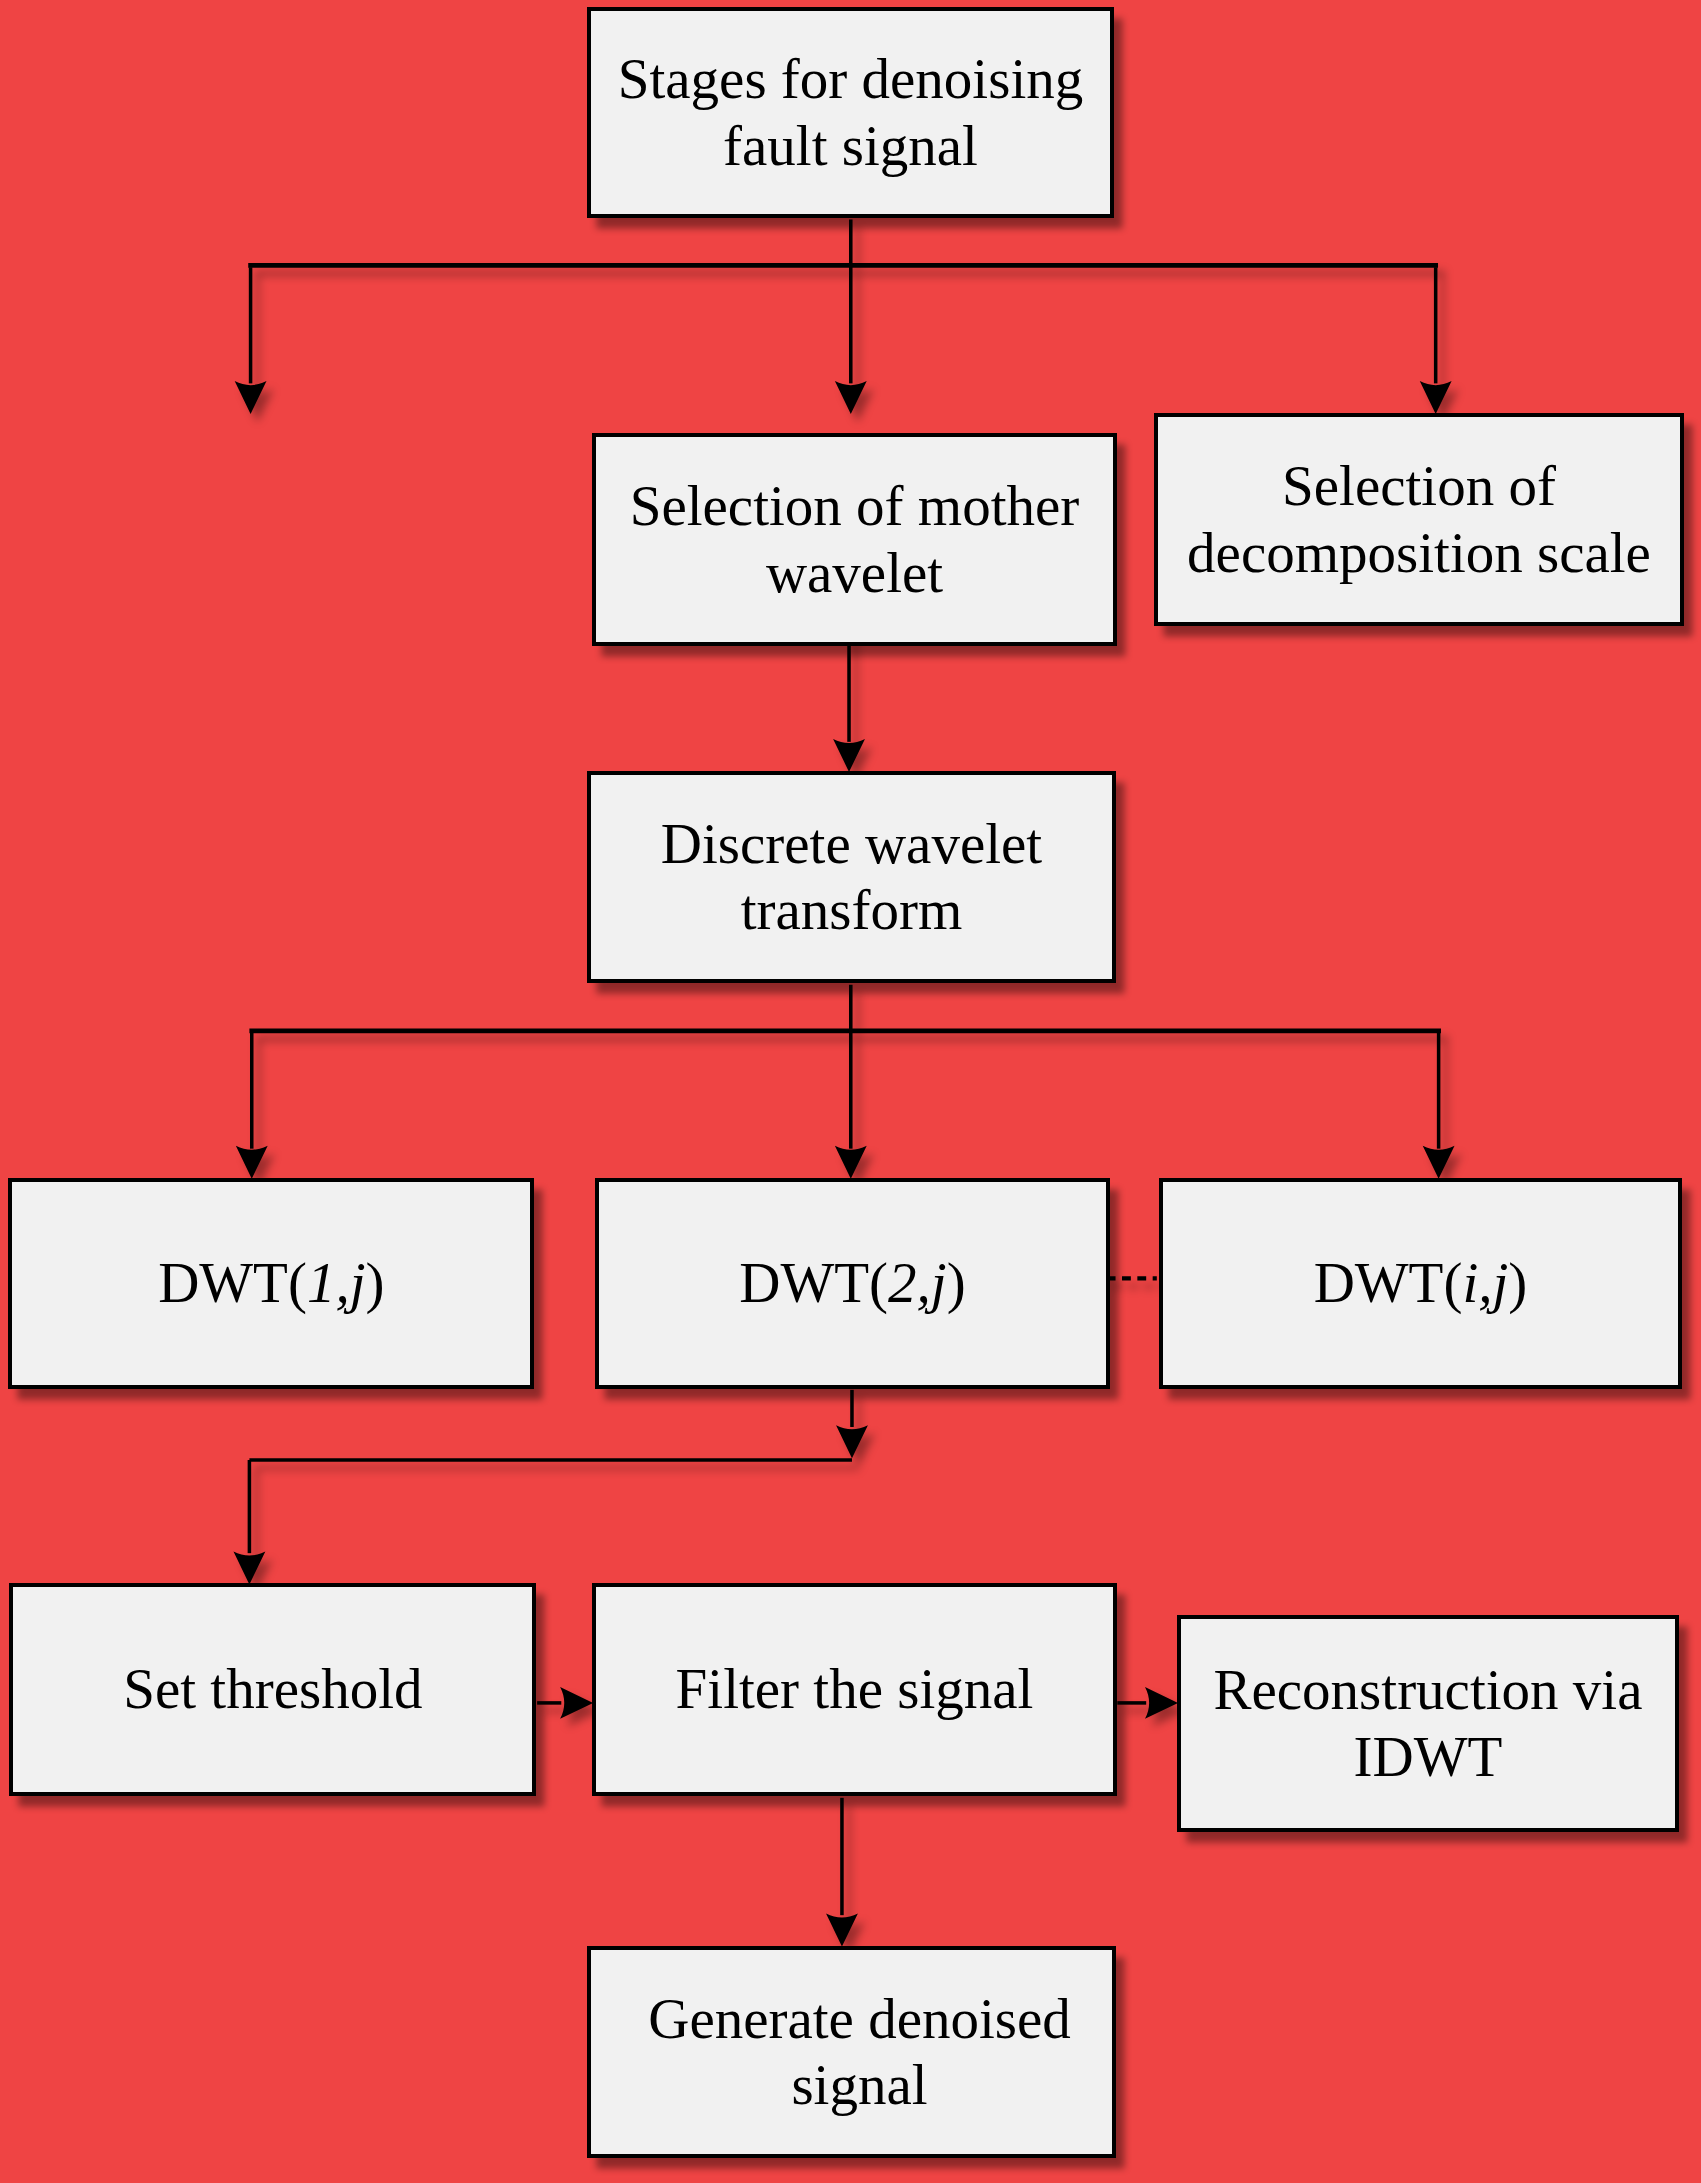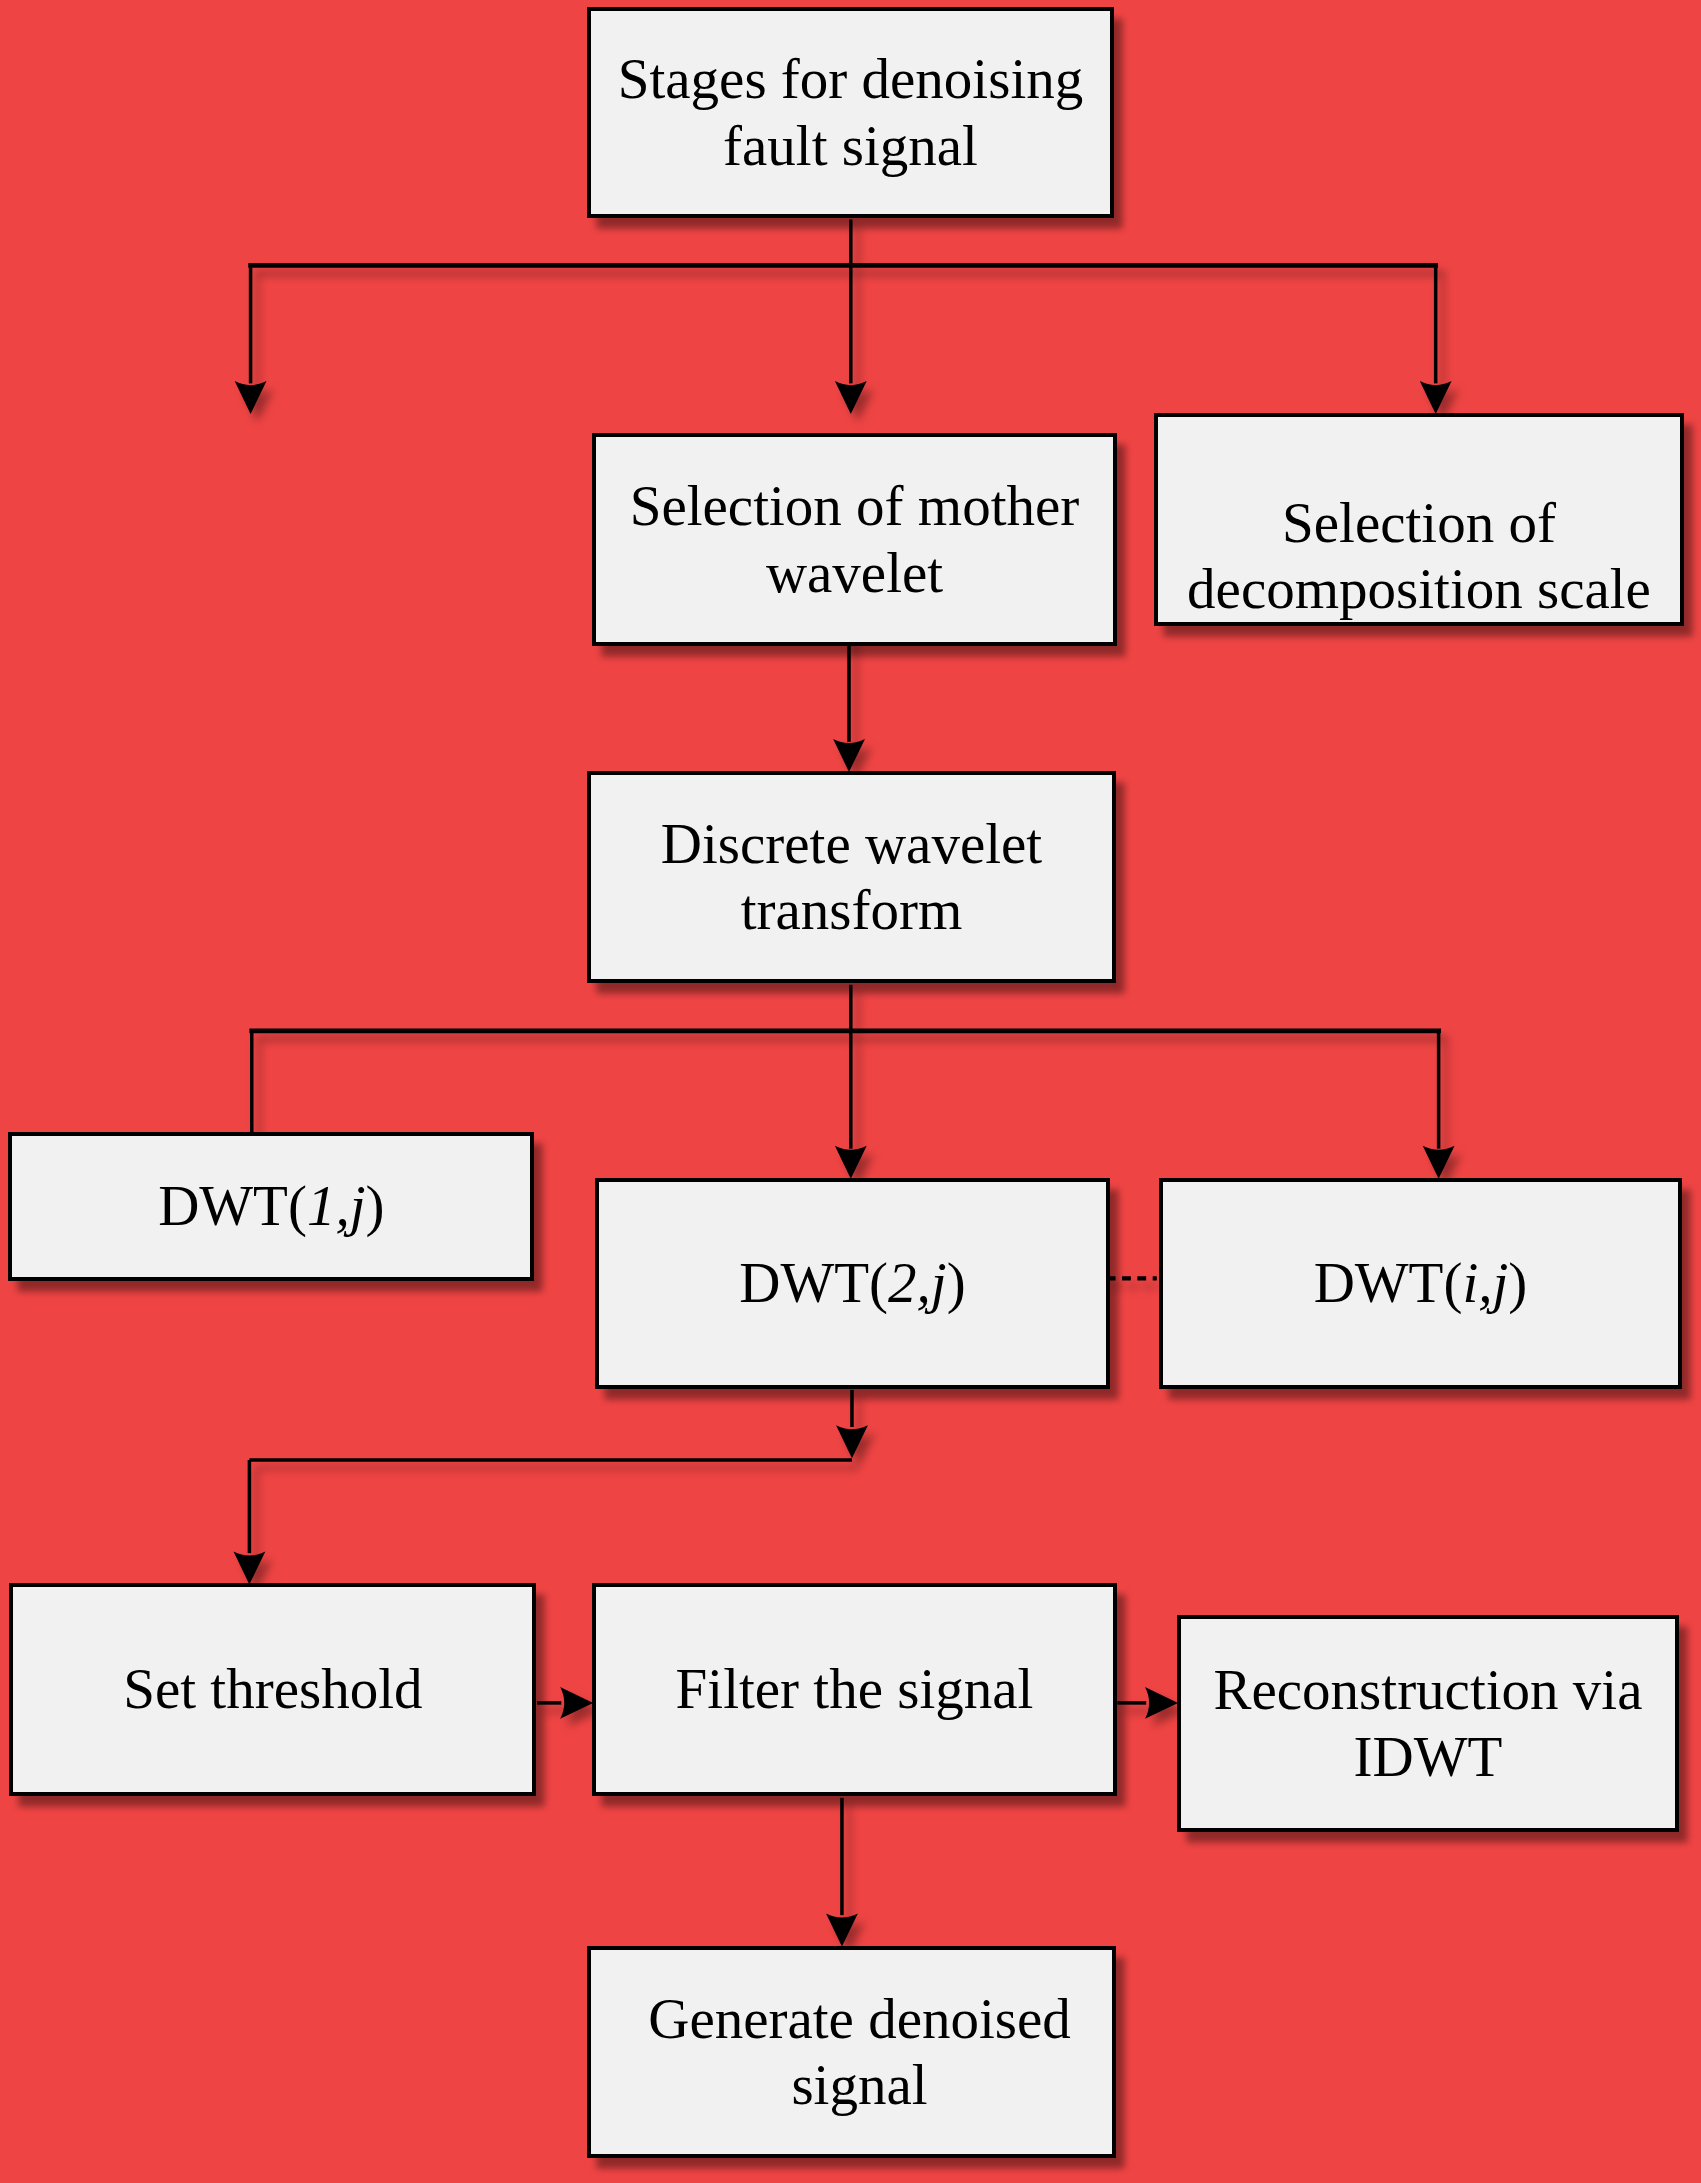--- a/index.html
+++ b/index.html
@@ -42,23 +42,23 @@
     display: block;
     width: 100%;
   }
   .node .arg {
     font-style: italic;
   }
   
   .n-start    { left:  587px; top:   7px; width: 527px; height: 211px; }
   .n-measured { left:   9.4px; top:  413px; width: 527px; height: 213px; }
   .n-mother   { left: 592px; top:  413px; width: 525px; height: 213px; margin-top: 20px; }
-  .n-scale    { left: 1154px; top:  413px; width: 530px; height: 213px; align-items: flex-end; }
+  .n-scale    { left: 1154px; top:  413px; width: 530px; height: 213px; }
   .n-dwtt     { left:  587px; top: 771px; width: 529px; height: 212px; }
-  .n-dwt1     { left:   8.3px; top: 1132px; width: 526px; height: 149px; }
+  .n-dwt1     { left:   8.3px; top: 1178px; width: 526px; height: 211px; }
   .n-dwt2     { left: 595px; top: 1178px; width: 515px; height: 211px; }
   .n-dwti     { left: 1159px; top: 1178px; width: 523px; height: 211px; }
   .n-set      { left:   9.4px; top: 1583px; width: 527px; height: 213px; align-items: center; }
   .n-filter   { left: 592px; top: 1583px; width: 525px; height: 213px; }
   .n-recon    { left: 1177px; top: 1583px; width: 502px; height: 217px; margin-top: 32px; }
   .n-generate { left:  587px; top: 1946px; width: 529px; height: 212px; padding-left: 16px; }
 
   .stroke  { stroke: #000000; stroke-width: 6px; fill: none; }
   .stroke8 { stroke: #000000; stroke-width: 8px; fill: none; }
   .dotted  { stroke: #000000; stroke-width: 7px; fill: none; stroke-dasharray: 15 11; }

